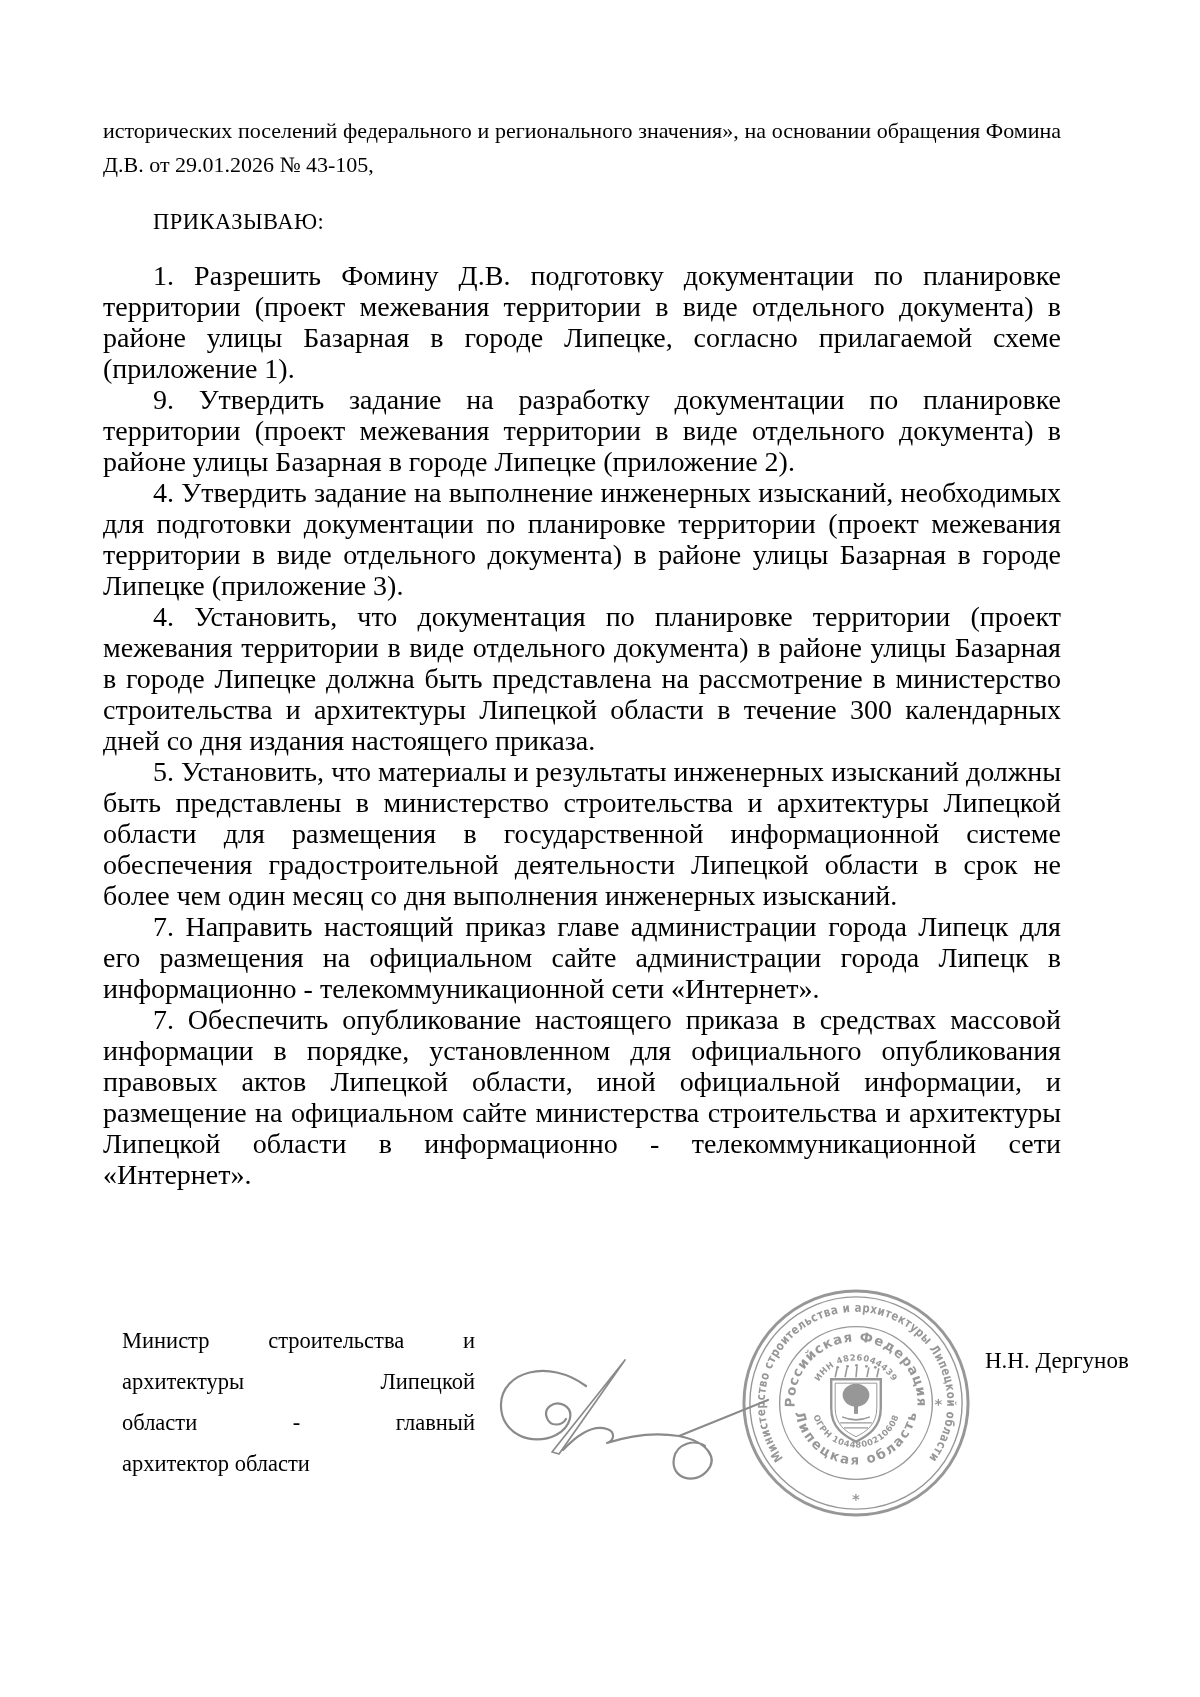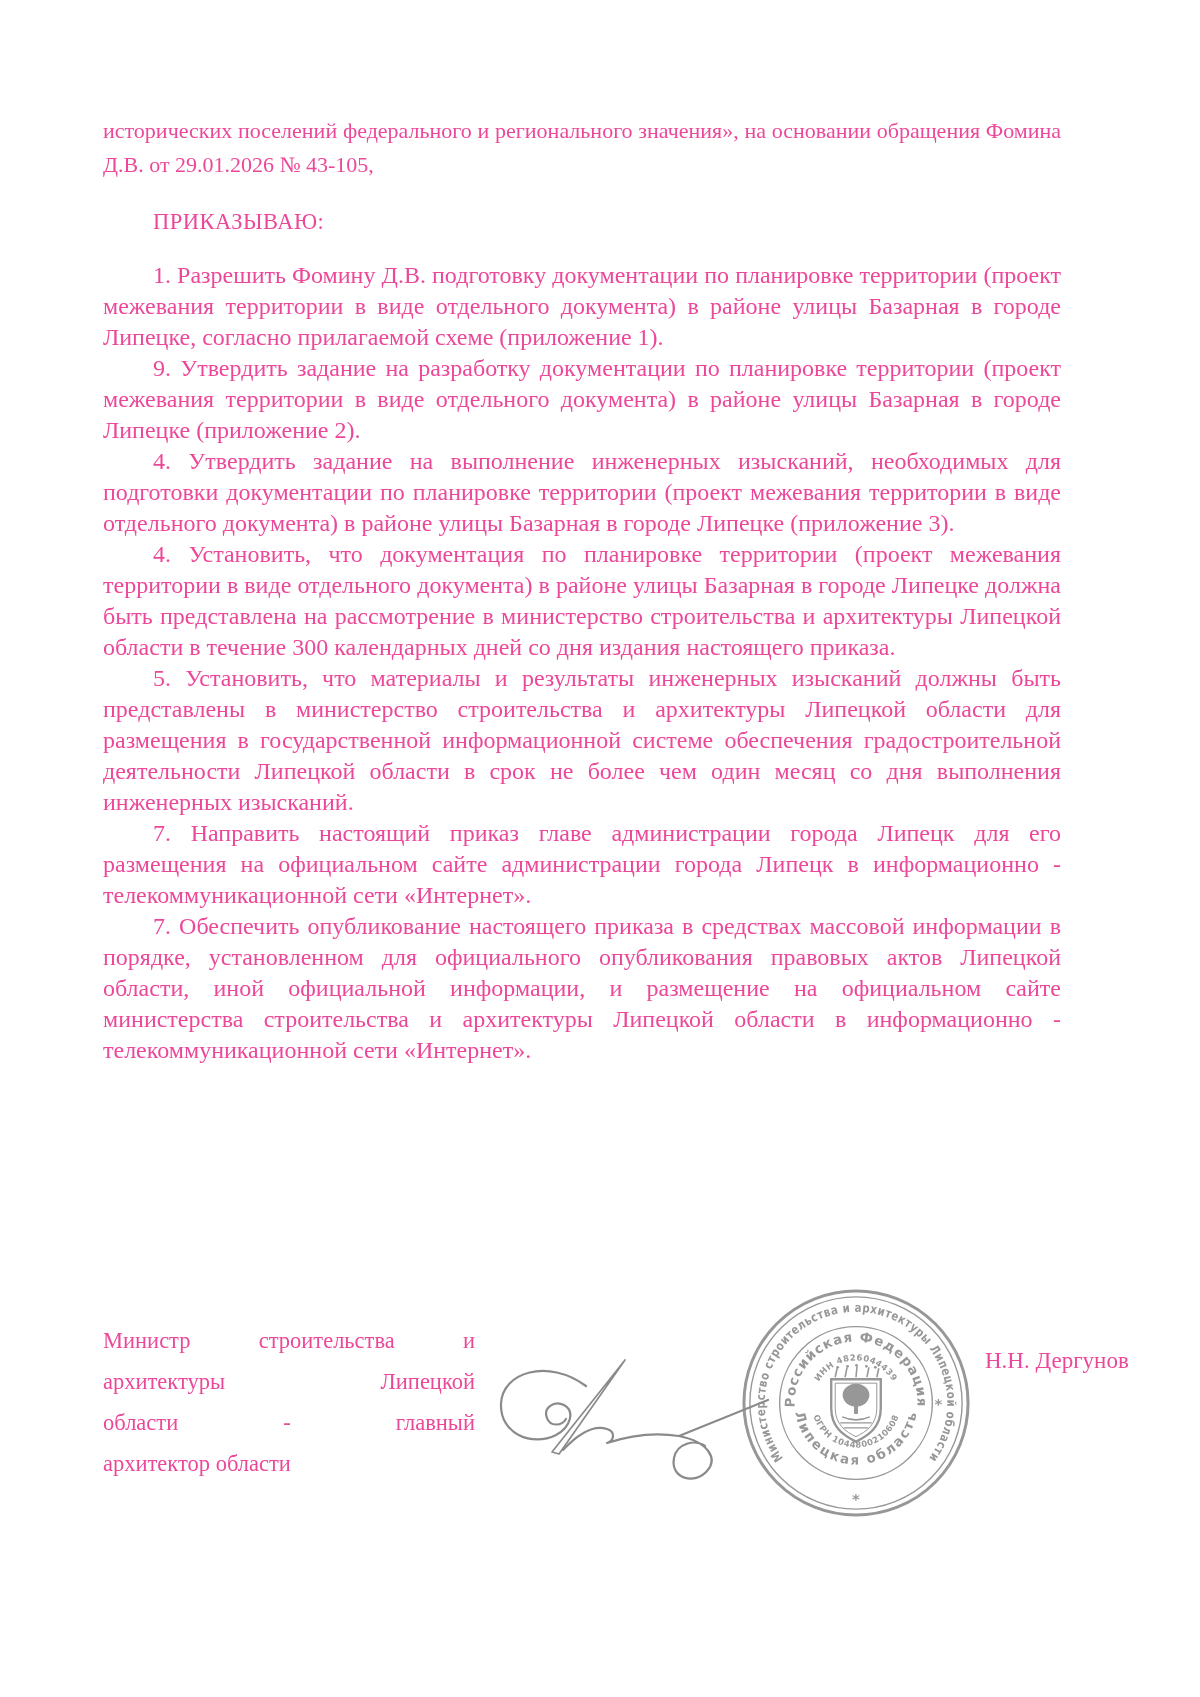--- a/index.html
+++ b/index.html
@@ -3,21 +3,21 @@
 <meta charset="utf-8">
 <style>
   html, body { margin: 0; padding: 0; background: #e8e8e8; }
   .page {
     position: relative;
     width: 1200px;
     height: 1697px;
     margin: 0 auto;
     background: #ffffff;
     font-family: "Liberation Serif", serif;
-    color: #ec4899;
+    color: #000000;
     overflow: hidden;
   }
   .content {
     position: absolute;
     left: 103px;
     top: 114px;
     width: 958px;
   }
   .intro {
     margin: 0;
@@ -28,36 +28,37 @@
   .order-heading {
     margin: 24px 0 8px 0;
     font-size: 22.5px;
     line-height: 31px;
     text-indent: 50px;
     letter-spacing: 0.5px;
   }
   .paragraphs { margin-top: 23px; }
   .paragraphs p {
     margin: 0;
-    font-size: 24px;
+    font-size: 28px;
     line-height: 31px;
     text-align: justify;
     text-indent: 50px;
   }
   .sig-block {
     position: absolute;
     left: 103px;
     top: 1320px;
     width: 372px;
     font-size: 22.5px;
   }
   .sig-line {
     line-height: 41px;
     text-align: justify;
     text-align-last: justify;
+    margin-left: 19px;
   }
   .sig-line:last-child { text-align-last: left; }
   .sig-name {
     position: absolute;
     left: 985px;
     top: 1348px;
     font-size: 23px;
     white-space: nowrap;
   }
   .stamp {

